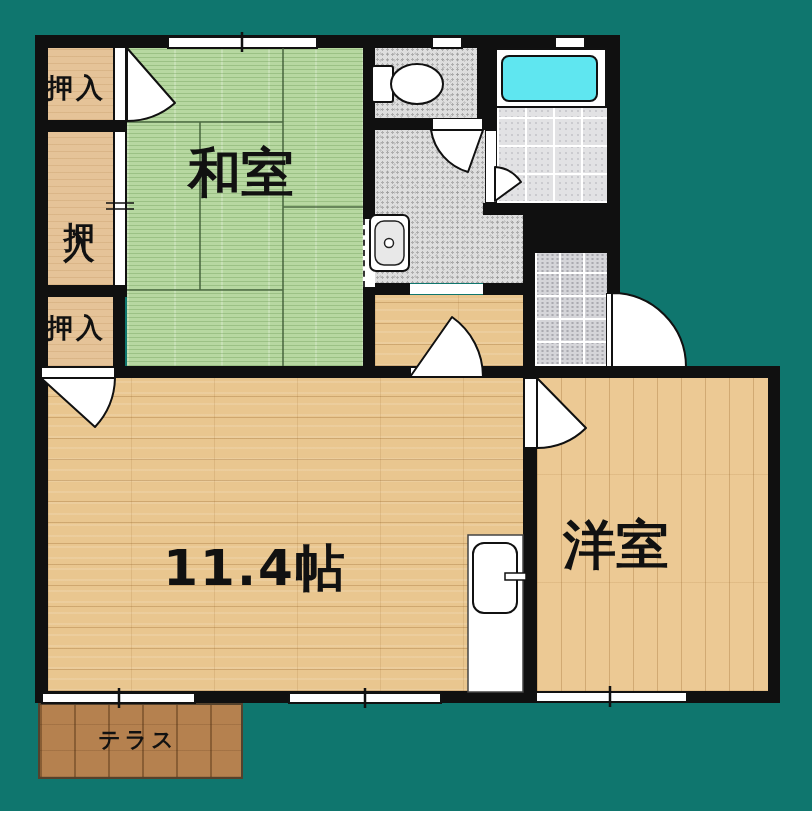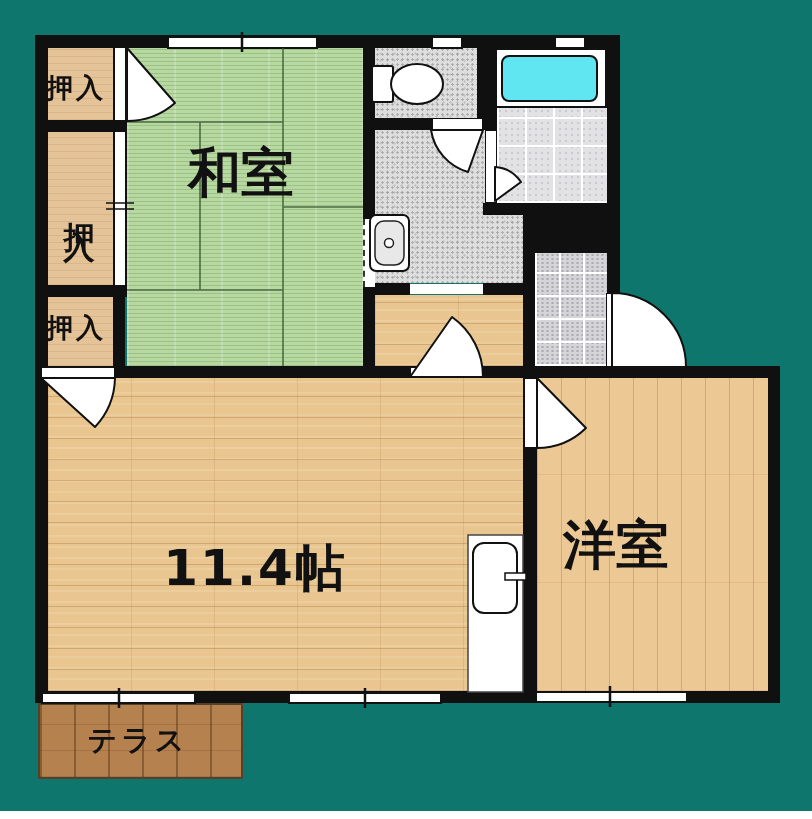--- a/index.html
+++ b/index.html
@@ -8,21 +8,21 @@
   .floor,.wall,.win,.slab,.gap,.lbl{position:absolute;}
   .wall{background:#101010;}
   .win{background:#fff;border:2px solid #111;box-sizing:border-box;}
   .slab{background:#fff;border:1.5px solid #111;box-sizing:border-box;}
   .gap{background:#fff;}
   .lbl{transform:translate(-50%,-50%);font-weight:700;color:#111;white-space:nowrap;line-height:1;}
   .lbl.big{font-size:53px;}
   .lbl.ldk{font-size:50px;letter-spacing:2px;}
   .lbl.closet{font-size:27px;letter-spacing:3px;}
   .lbl.vert{writing-mode:vertical-rl;text-orientation:upright;font-size:31px;letter-spacing:8px;}
-  .lbl.terr{font-size:29px;letter-spacing:4px;}
+  .lbl.terr{font-size:22px;letter-spacing:4px;}
 
   .tatami{background-color:#b7d8a1;background-image:
     repeating-linear-gradient(0deg, rgba(104,150,80,.35) 0 1px, rgba(0,0,0,0) 1px 4px),
     repeating-linear-gradient(90deg, rgba(255,255,255,.22) 0 2px, rgba(0,0,0,0) 2px 47px);}
   .wood{background-color:#e9c68f;background-image:
     repeating-linear-gradient(0deg, rgba(146,96,38,.30) 0 1px, rgba(0,0,0,0) 1px 21px),
     repeating-linear-gradient(90deg, rgba(146,96,38,.15) 0 1px, rgba(0,0,0,0) 1px 83px),
     repeating-linear-gradient(0deg, rgba(255,255,255,.12) 0 2px, rgba(0,0,0,0) 2px 11px);}
   .woodv{background-color:#ecc994;background-image:
     repeating-linear-gradient(90deg, rgba(146,96,38,.30) 0 1px, rgba(0,0,0,0) 1px 24px),

